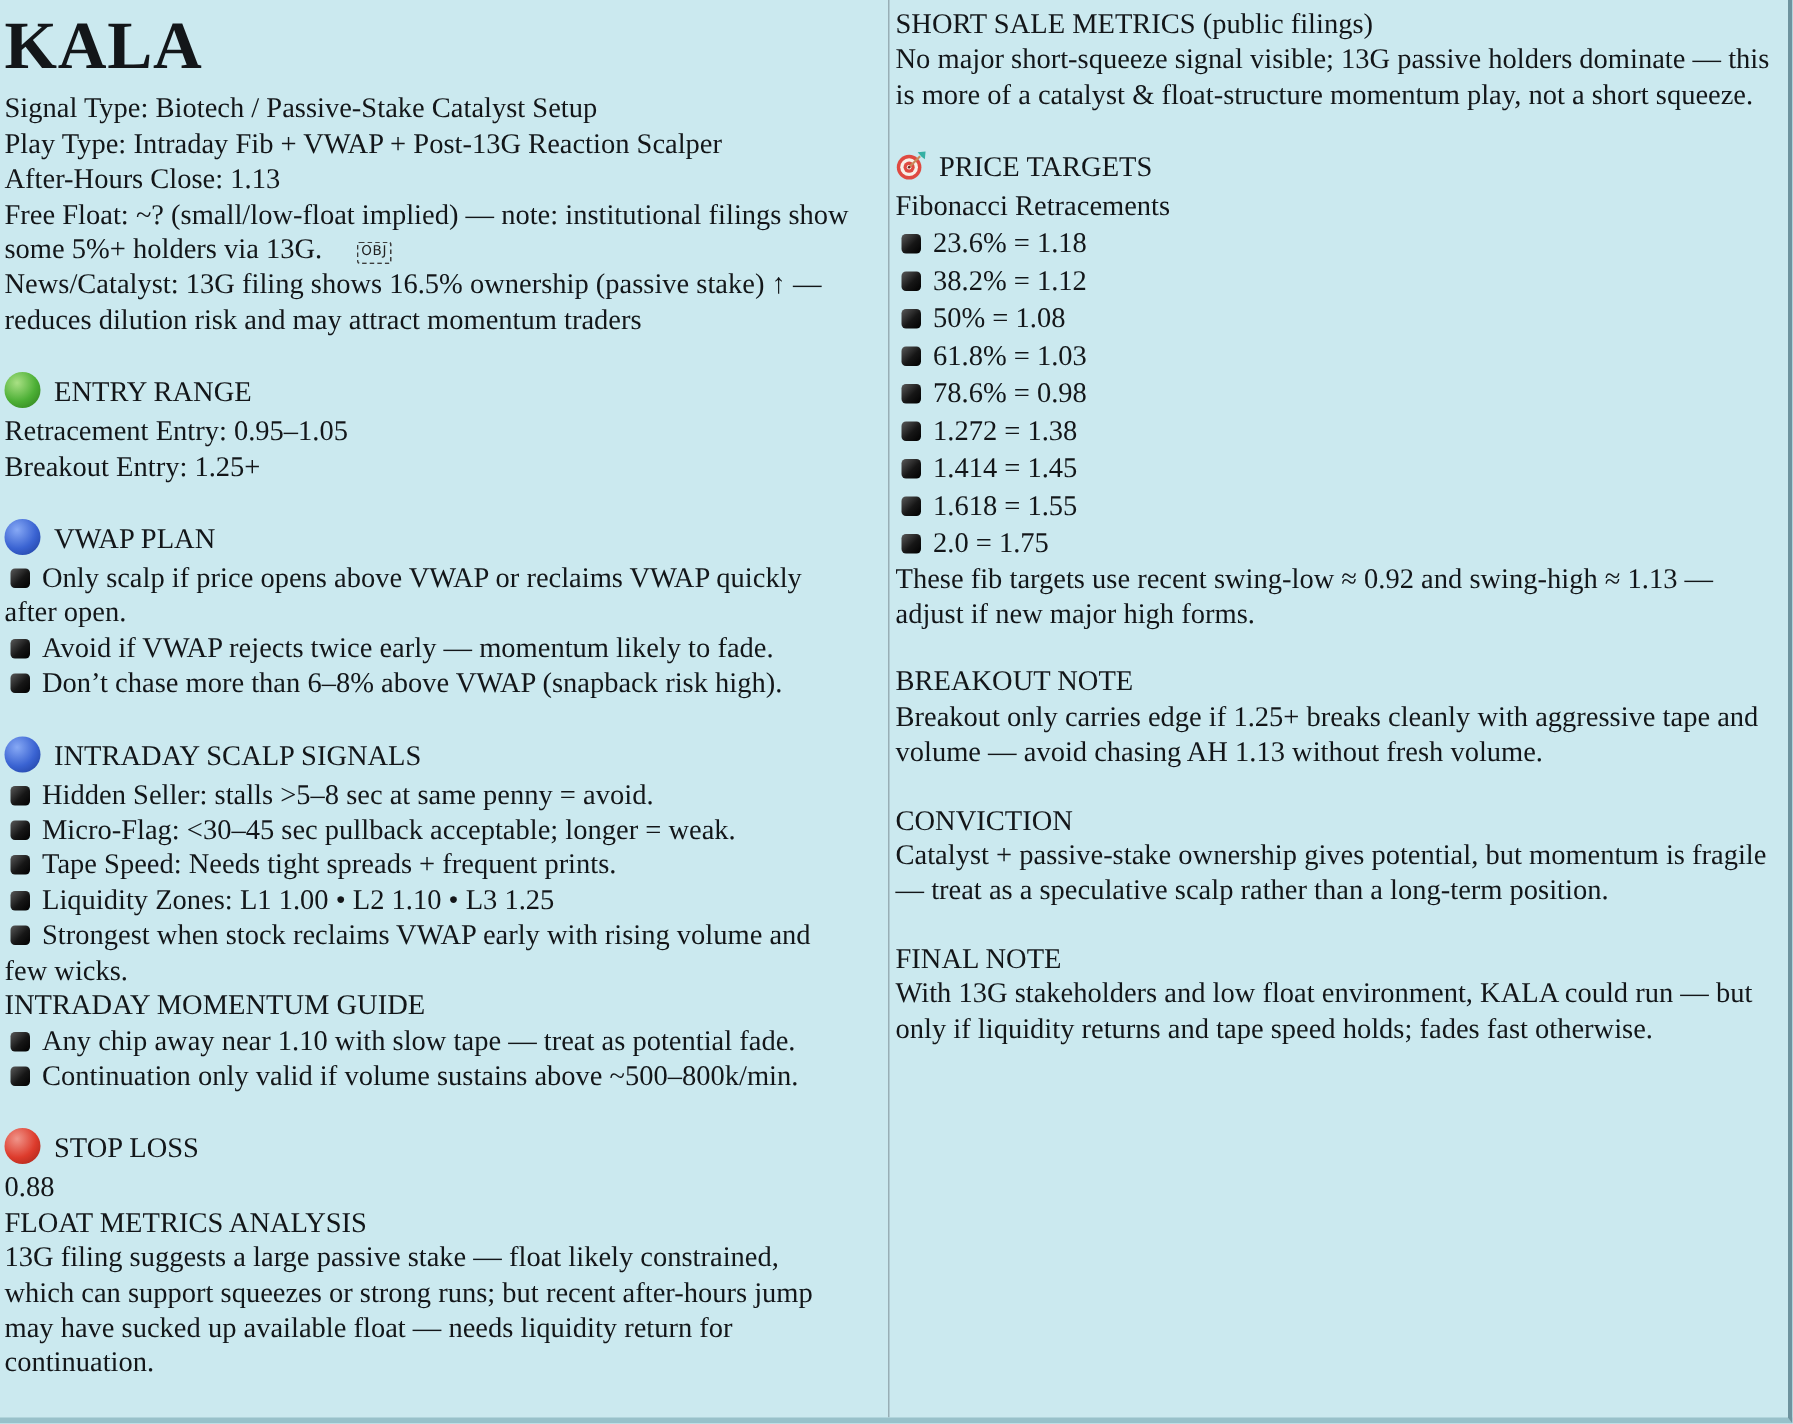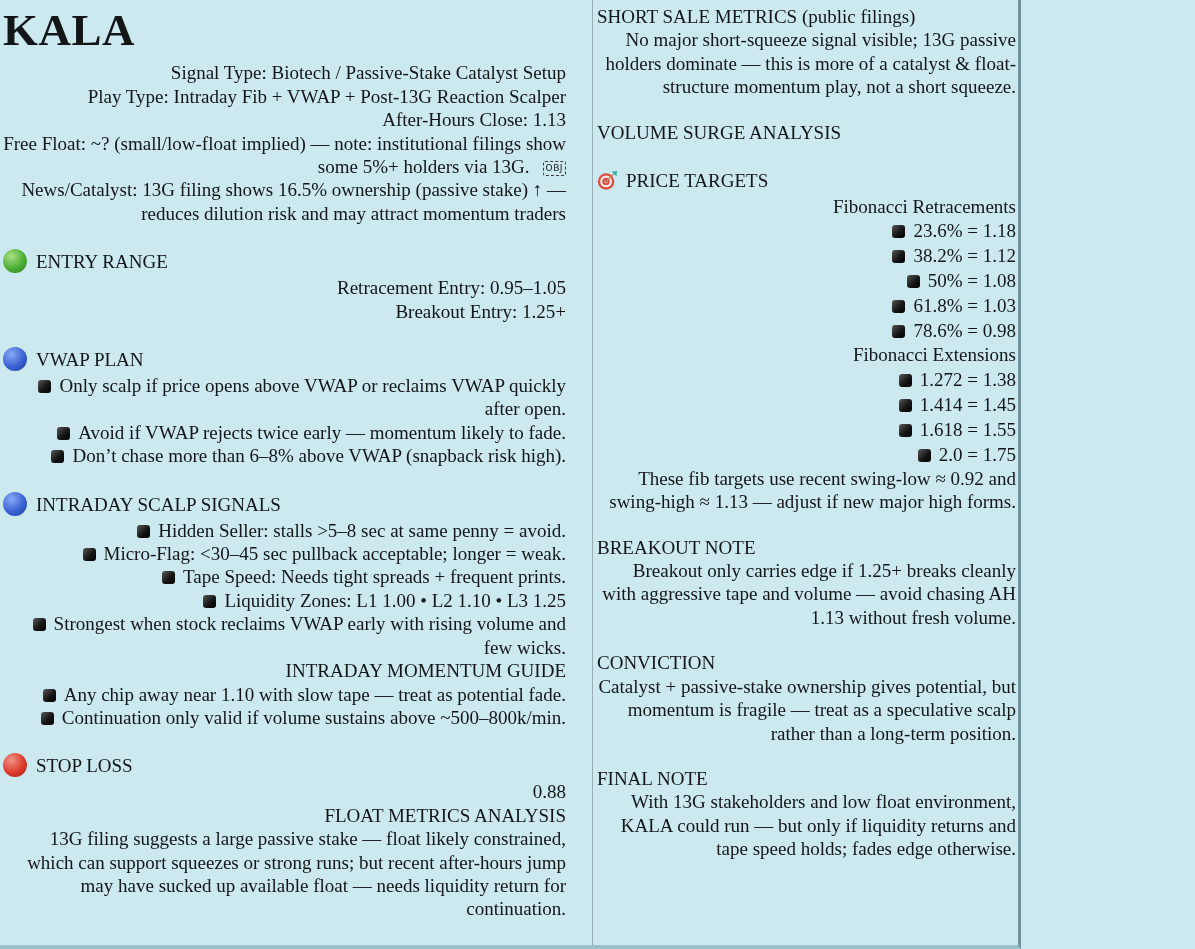--- a/index.html
+++ b/index.html
@@ -1,42 +1,42 @@
 <!DOCTYPE html>
 <html><head>
 <meta charset="utf-8">
 <style>
   html,body{margin:0;padding:0;background:#cbe9ef;}
   .page{
-    width:1021px;height:949px;box-sizing:border-box;display:flex;
+    width:1195px;height:949px;box-sizing:border-box;display:flex;
     background:#cbe9ef;color:#131619;
     font-family:"Liberation Serif","DejaVu Serif",serif;
     font-size:19px;overflow:hidden;
     border-right:3px solid #6e939e;border-bottom:4px solid #98c1ca;
   }
   .col{box-sizing:border-box;padding-top:5px;}
   .col-left{flex:0 0 568px;width:568px;padding-left:3px;padding-right:2px;}
   .col-right{flex:1;border-left:1px solid #98aeb5;padding-left:4px;padding-right:2px;margin-left:24px;}
   .title{font-size:45px;font-weight:700;margin:0 0 6px 0;line-height:1.12;letter-spacing:.5px;}
   .block{margin:0 0 22px 0;}
-  .line{line-height:23.4px;text-align:right;}
+  .line{line-height:23.4px;}
   .col-right .bullet-line{line-height:25px;}
   .hline{line-height:23.4px;}
   .hline.with-icon{line-height:29px;}
   .circle-icon{display:inline-block;width:24px;height:24px;border-radius:50%;vertical-align:-5px;margin-right:9px;}
   .green-circle{background:radial-gradient(circle at 35% 30%, #a9e084, #4caf35 55%, #2f7f1d 95%);}
   .blue-circle{background:radial-gradient(circle at 35% 30%, #87a9f5, #3a63d2 55%, #1f3f9e 95%);}
   .red-circle{background:radial-gradient(circle at 35% 30%, #f0958a, #dd3b2c 55%, #a52417 95%);}
   .target-icon{display:inline-block;width:21px;height:21px;vertical-align:-4px;margin-right:8px;}
   .sq{display:inline-block;width:13px;height:13px;border-radius:3px;
       background:linear-gradient(135deg,#5a5a5a 0%,#161616 55%,#000 100%);
       margin:0 8px 0 4px;vertical-align:-1px;}
   .obj{display:inline-block;border:1px dashed #3c3c3c;border-radius:2px;
        font-family:"DejaVu Sans",sans-serif;font-size:9px;line-height:11px;
-       padding:1px 2px;margin-left:13px;vertical-align:2px;letter-spacing:.5px;color:#222;}
+       padding:1px 2px;margin-left:23px;vertical-align:2px;letter-spacing:.5px;color:#222;}
 </style>
 </head>
 <body>
 
 <div class="page">
   <div class="col col-left">
     <h1 class="title">KALA</h1>
     <div>
         <section class="block">
           <div class="line"><span>Signal Type: Biotech / Passive-Stake Catalyst Setup</span></div>
@@ -75,52 +75,50 @@
         </section>
       </div>
   </div>
   <div class="col col-right">
     <div>
         <section class="block">
           <div class="hline"><span>SHORT SALE METRICS (public filings)</span></div>
           <div class="line"><span>No major short-squeeze signal visible; 13G passive holders dominate — this is more of a catalyst &amp; float-structure momentum play, not a short squeeze.</span></div>
         </section>
         <section class="block">
-          <div class="hline"><span>VOLUME SURGE ANALYSIS</span></div>
         </section>
         <section class="block">
           <div class="hline with-icon"><span class="target-icon"><svg width="21" height="21" viewBox="0 0 22 22">
                 <circle cx="9.5" cy="12" r="8.6" fill="#df4a41"></circle>
                 <circle cx="9.5" cy="12" r="6.2" fill="#f7f0e8"></circle>
                 <circle cx="9.5" cy="12" r="3.9" fill="#df4a41"></circle>
                 <circle cx="9.5" cy="12" r="1.6" fill="#f7f0e8"></circle>
                 <line x1="9.5" y1="12" x2="17.2" y2="4.3" stroke="#c98a5b" stroke-width="1.5"></line>
                 <path d="M15.5 1.5 L21 1 L20.5 6.5 L18.2 4.8 Z" fill="#35b0a4"></path>
                 <circle cx="9.5" cy="12" r="0.9" fill="#6b2620"></circle>
               </svg></span><span>PRICE TARGETS</span></div>
           <div class="line"><span>Fibonacci Retracements</span></div>
           <div class="line bullet-line"><span class="sq"></span><span>23.6% = 1.18</span></div>
           <div class="line bullet-line"><span class="sq"></span><span>38.2% = 1.12</span></div>
           <div class="line bullet-line"><span class="sq"></span><span>50% = 1.08</span></div>
           <div class="line bullet-line"><span class="sq"></span><span>61.8% = 1.03</span></div>
           <div class="line bullet-line"><span class="sq"></span><span>78.6% = 0.98</span></div>
-          <div class="line"><span>Fibonacci Extensions</span></div>
           <div class="line bullet-line"><span class="sq"></span><span>1.272 = 1.38</span></div>
           <div class="line bullet-line"><span class="sq"></span><span>1.414 = 1.45</span></div>
           <div class="line bullet-line"><span class="sq"></span><span>1.618 = 1.55</span></div>
           <div class="line bullet-line"><span class="sq"></span><span>2.0 = 1.75</span></div>
           <div class="line"><span>These fib targets use recent swing-low ≈ 0.92 and swing-high ≈ 1.13 — adjust if new major high forms.</span></div>
         </section>
         <section class="block">
           <div class="hline"><span>BREAKOUT NOTE</span></div>
           <div class="line"><span>Breakout only carries edge if 1.25+ breaks cleanly with aggressive tape and volume — avoid chasing AH 1.13 without fresh volume.</span></div>
         </section>
         <section class="block">
           <div class="hline"><span>CONVICTION</span></div>
           <div class="line"><span>Catalyst + passive-stake ownership gives potential, but momentum is fragile — treat as a speculative scalp rather than a long-term position.</span></div>
         </section>
         <section class="block">
           <div class="hline"><span>FINAL NOTE</span></div>
-          <div class="line"><span>With 13G stakeholders and low float environment, KALA could run — but only if liquidity returns and tape speed holds; fades edge otherwise.</span></div>
+          <div class="line"><span>With 13G stakeholders and low float environment, KALA could run — but only if liquidity returns and tape speed holds; fades fast otherwise.</span></div>
         </section>
       </div>
   </div>
 </div>
 
 </body></html>

